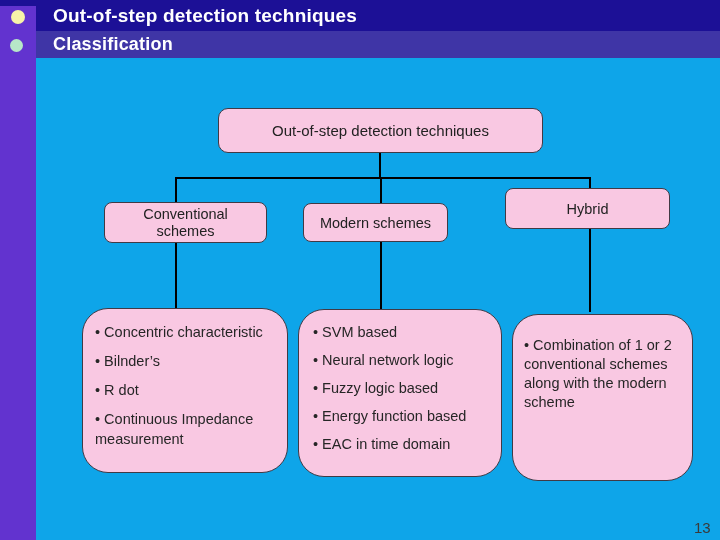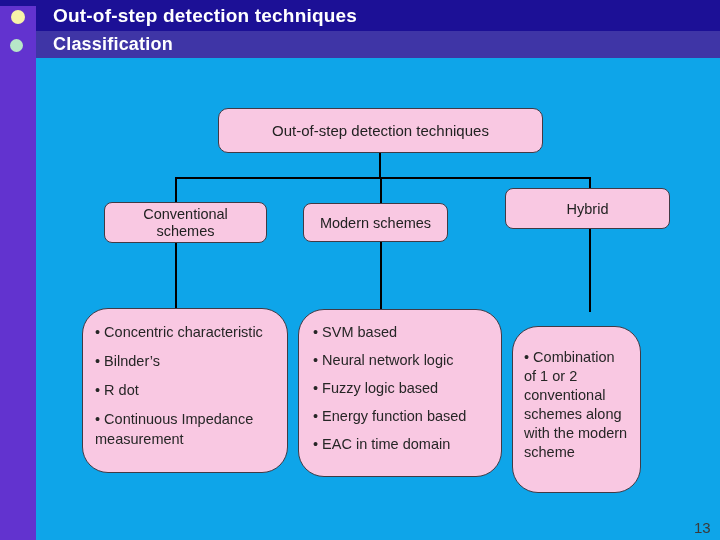--- a/index.html
+++ b/index.html
@@ -46,21 +46,21 @@
   .node-conv .inner { width:120px; }
   .node-mod   { left:303px; top:203px; width:145px; height:39px; border-radius:8px; font-size:14.5px; }
   .node-hyb   { left:505px; top:188px; width:165px; height:41px; border-radius:8px; font-size:14.5px; }
   
   .leaf {
     position:absolute; background:#f9c8e2; border:1.5px solid #413a45;
     border-radius:26px; box-sizing:border-box; color:#262626;
   }
   .leaf-conv { left:82px;  top:308px; width:206px; height:165px; padding:13px 8px 0 12px; }
   .leaf-mod  { left:298px; top:309px; width:204px; height:168px; padding:12px 8px 0 14px; }
-  .leaf-hyb  { left:512px; top:326px; width:129px; height:167px; padding:21px 10px 0 11px; }
+  .leaf-hyb  { left:512px; top:314px; width:181px; height:167px; padding:21px 10px 0 11px; }
   .leaf-item { font-size:14.5px; line-height:20px; margin-bottom:8px; }
   .leaf-conv .leaf-item { margin-bottom:9px; }
   .leaf-hyb .leaf-item { line-height:19px; }
   
   .page-number {
     position:absolute; left:694px; top:519px; font-size:15px; color:#3a3a3a;
   }
 </style>
 </head>
 <body>

